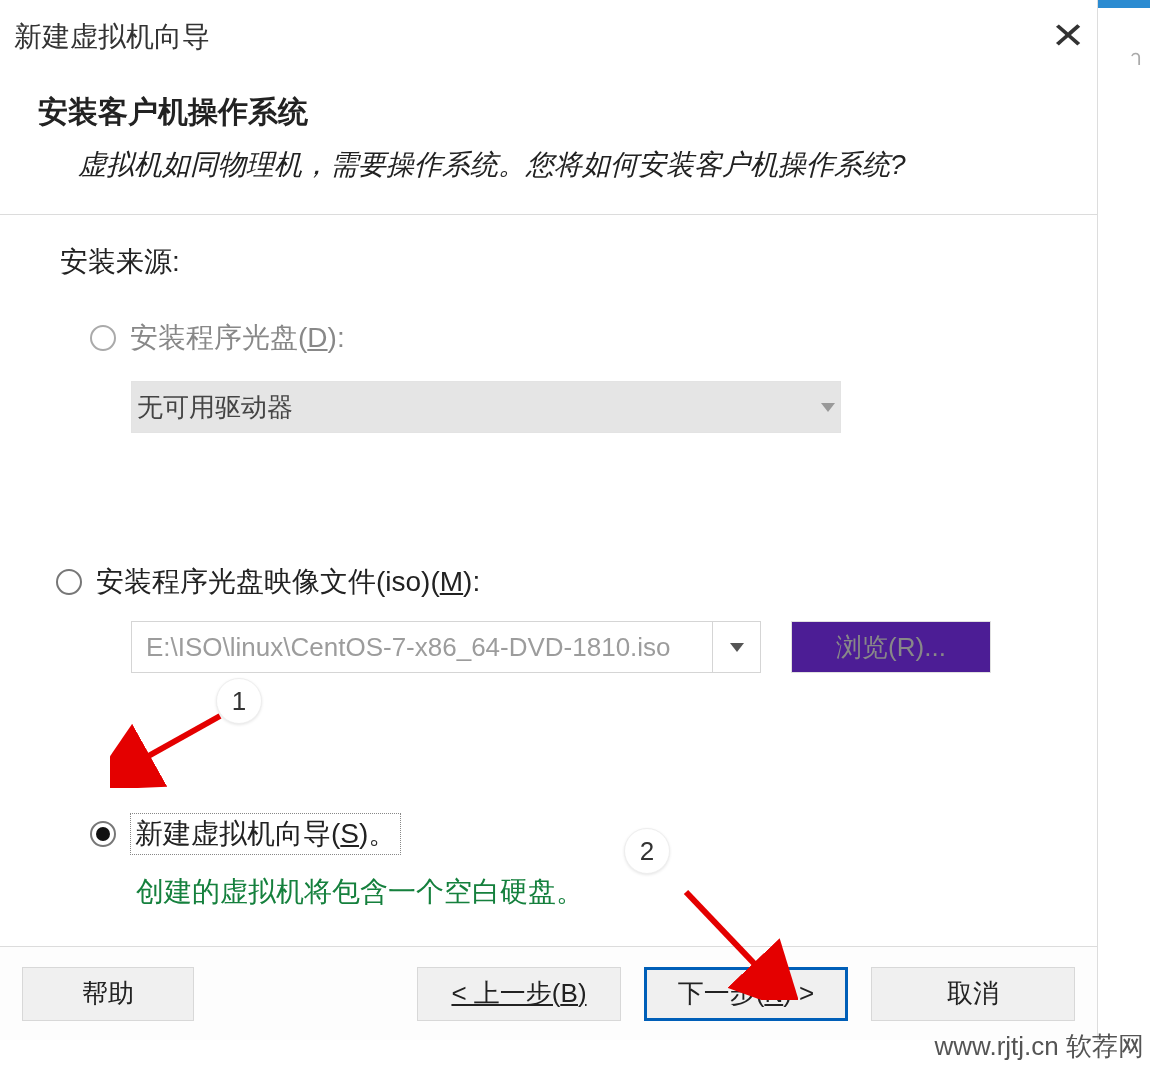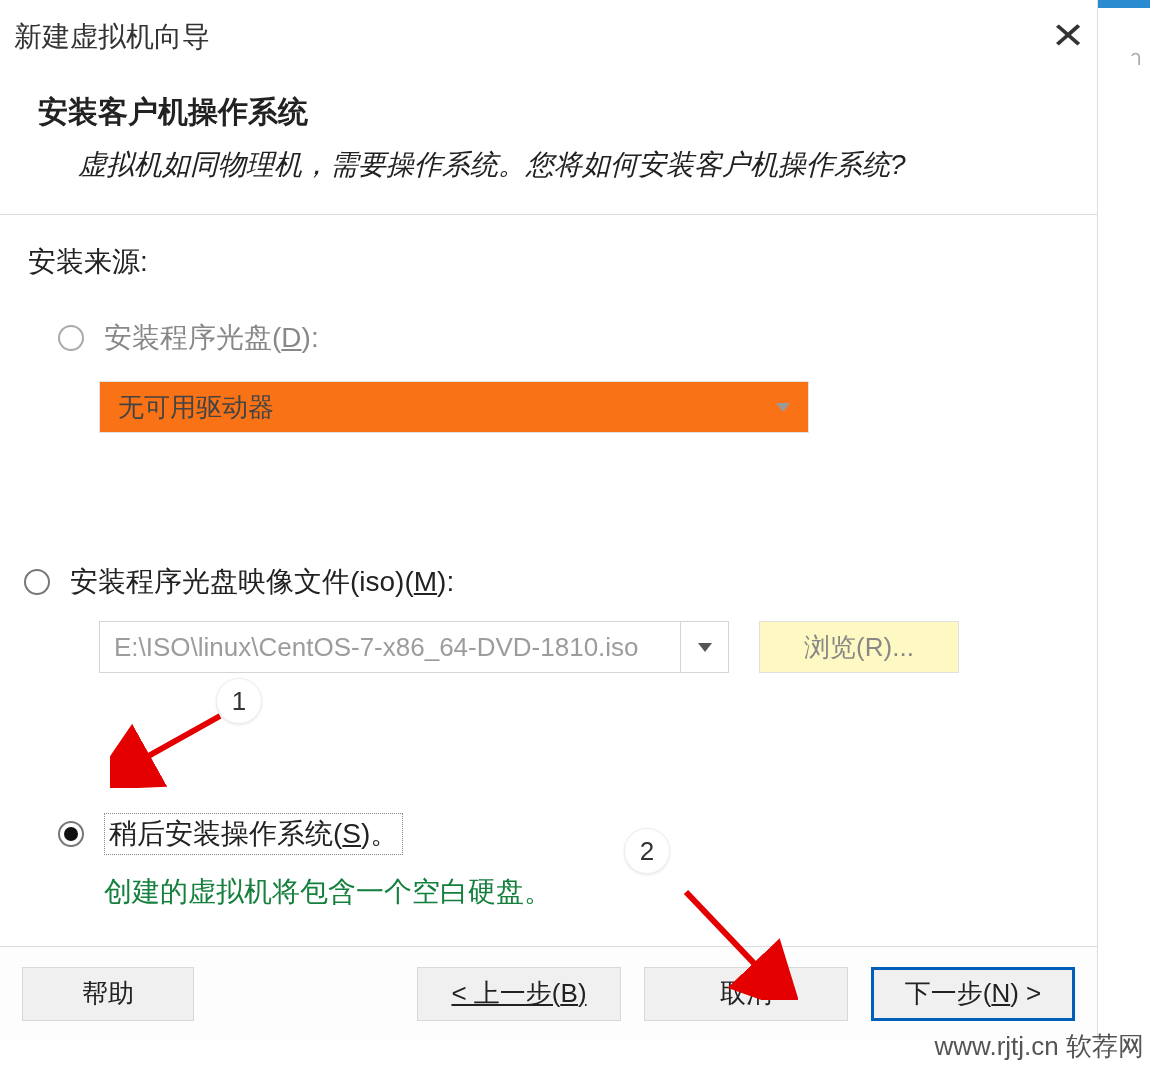--- a/index.html
+++ b/index.html
@@ -55,30 +55,31 @@
   .divider {
     border: none;
     border-top: 1.5px solid #dcdcdc;
     margin: 30px 0 24px 0;
   }
   .content {
     padding: 0 24px 0 24px;
     display: flex;
     flex-direction: column;
     gap: 0;
+    margin-left: 32px;
   }
   .section-label {
     font-size: 28px;
     color: #222;
     margin: 4px 0 38px 4px;
   }
   .radio-row {
     display: flex;
     align-items: center;
-    gap: 20px;
+    gap: 14px;
     margin-left: 34px;
     font-size: 28px;
     color: #222;
   }
   .radio {
     width: 26px;
     height: 26px;
     border-radius: 50%;
     border: 2.5px solid #777;
     display: inline-flex;
@@ -97,25 +98,25 @@
   .radio-label .ul { text-decoration: underline; }
   .radio-label.disabled { color: #888; }
   .radio-label.dotted {
     border: 1.5px dotted #888;
     padding: 1px 4px;
   }
   .dropdown {
     margin: 24px 0 0 75px;
     width: 710px;
     height: 52px;
-    background: #f97316;
+    background: #e5e5e5;
     border: 1.5px solid #e3e3e3;
     display: flex;
     align-items: center;
-    padding: 0 18px;
+    padding: 0 5px;
     color: #444;
     font-size: 26px;
     justify-content: space-between;
   }
   .dropdown .caret {
     width: 0; height: 0;
     border-left: 7px solid transparent;
     border-right: 7px solid transparent;
     border-top: 9px solid #999;
   }
@@ -156,21 +157,21 @@
   }
   .combo-btn .caret {
     width: 0; height: 0;
     border-left: 7px solid transparent;
     border-right: 7px solid transparent;
     border-top: 9px solid #555;
   }
   .browse-btn {
     width: 200px;
     height: 52px;
-    background: #fef9c3;
+    background: #4c1d95;
     border: 1.5px solid #e0e0e0;
     display: flex;
     align-items: center;
     justify-content: center;
     font-size: 26px;
     color: #888;
   }
   .later-row { margin-top: 140px; }
   .later-desc {
     margin: 18px 0 0 80px;
@@ -304,43 +305,43 @@
       <div class="browse-btn">
         <span>浏览(</span>
           <span class="ul">R</span>
           <span>)...</span>
       </div>
     </div>
 
     <div class="radio-row later-row">
       <span class="radio selected"></span>
       <span class="radio-label dotted">
-        <span>稍后安装操作系统(</span><span class="ul">S</span><span>)。</span>
+        <span>新建虚拟机向导(</span><span class="ul">S</span><span>)。</span>
       </span>
     </div>
     <div class="later-desc">创建的虚拟机将包含一个空白硬盘。</div>
   </div>
 
   <div class="button-bar">
     <div class="btn btn-help">
       <span>帮助</span>
     </div>
     <div class="btn-spacer"></div>
     <div class="btn btn-back">
       <span>&lt; 上一步(</span>
         <span class="ul">B</span>
         <span>)</span>
     </div>
-    <div class="btn btn-cancel">
-      <span>取消</span>
-    </div>
     <div class="btn btn-next">
       <span>下一步(</span>
         <span class="ul">N</span>
         <span>) &gt;</span>
+    </div>
+    <div class="btn btn-cancel">
+      <span>取消</span>
     </div>
   </div>
 </div>
 
 <div class="right-strip">
   <div class="top-accent"></div>
   <span class="edge-text">า</span>
 </div>
 
 <div class="annotation" style="left:216px; top:678px;">

